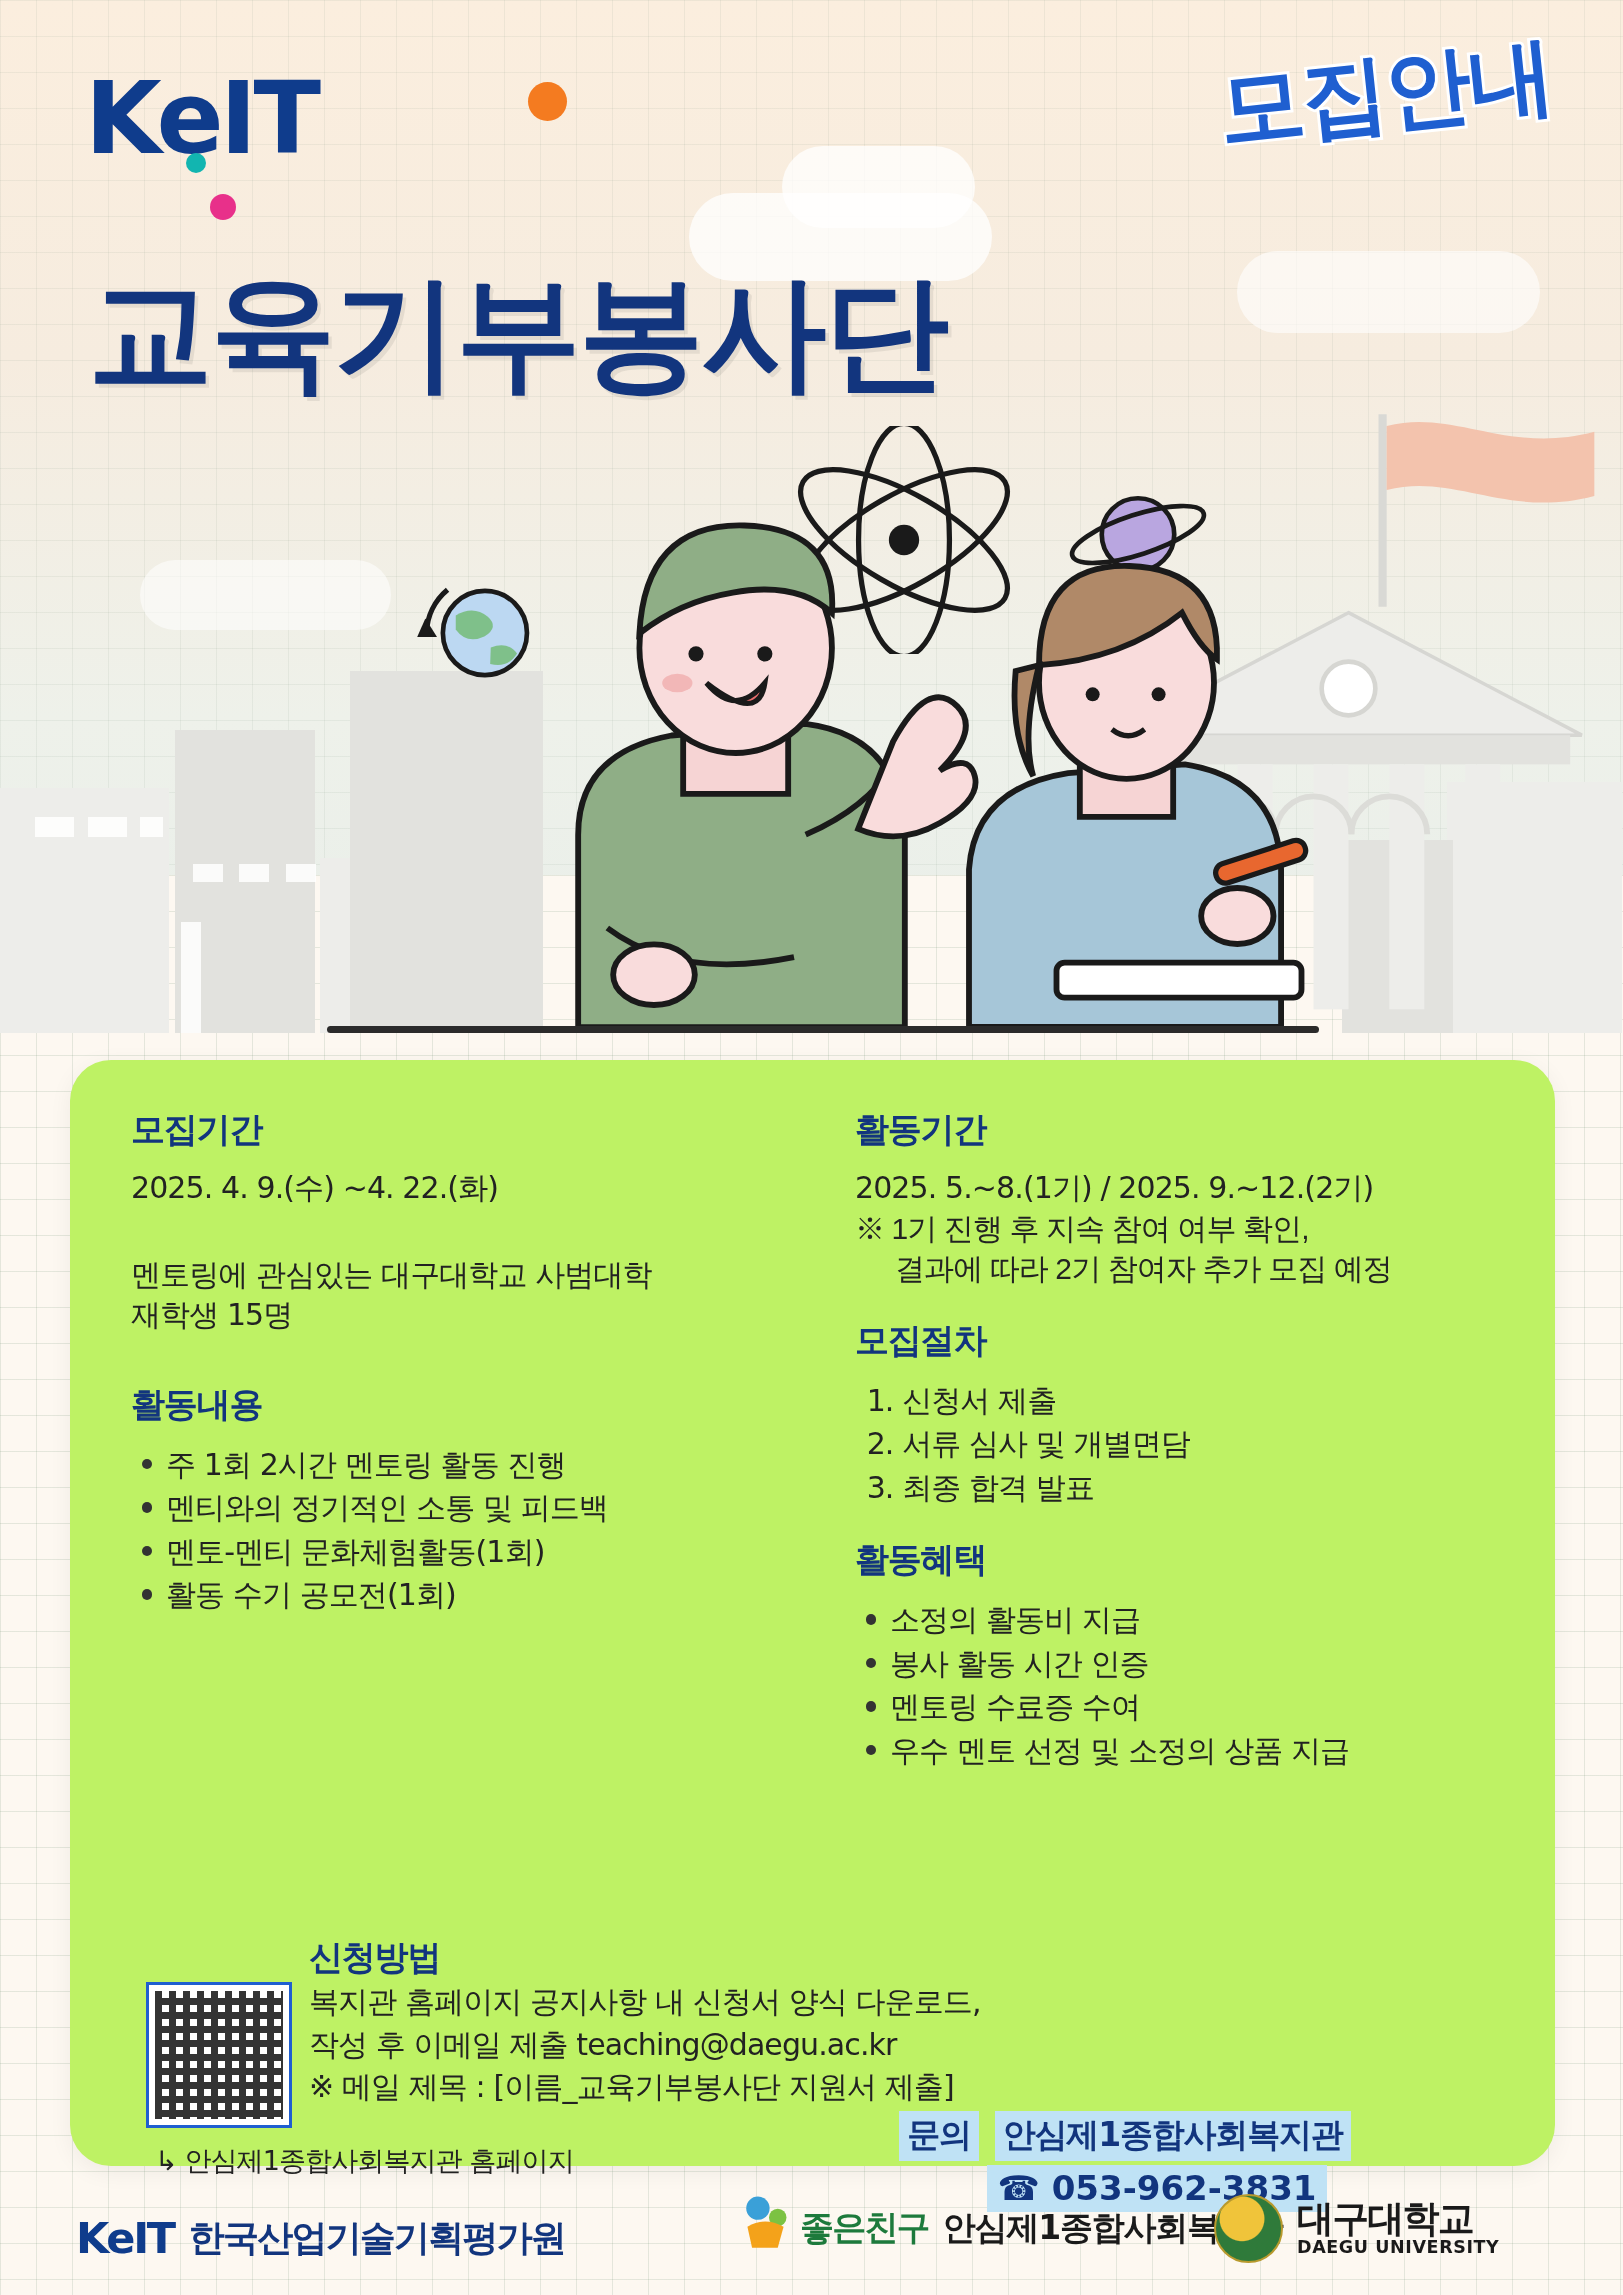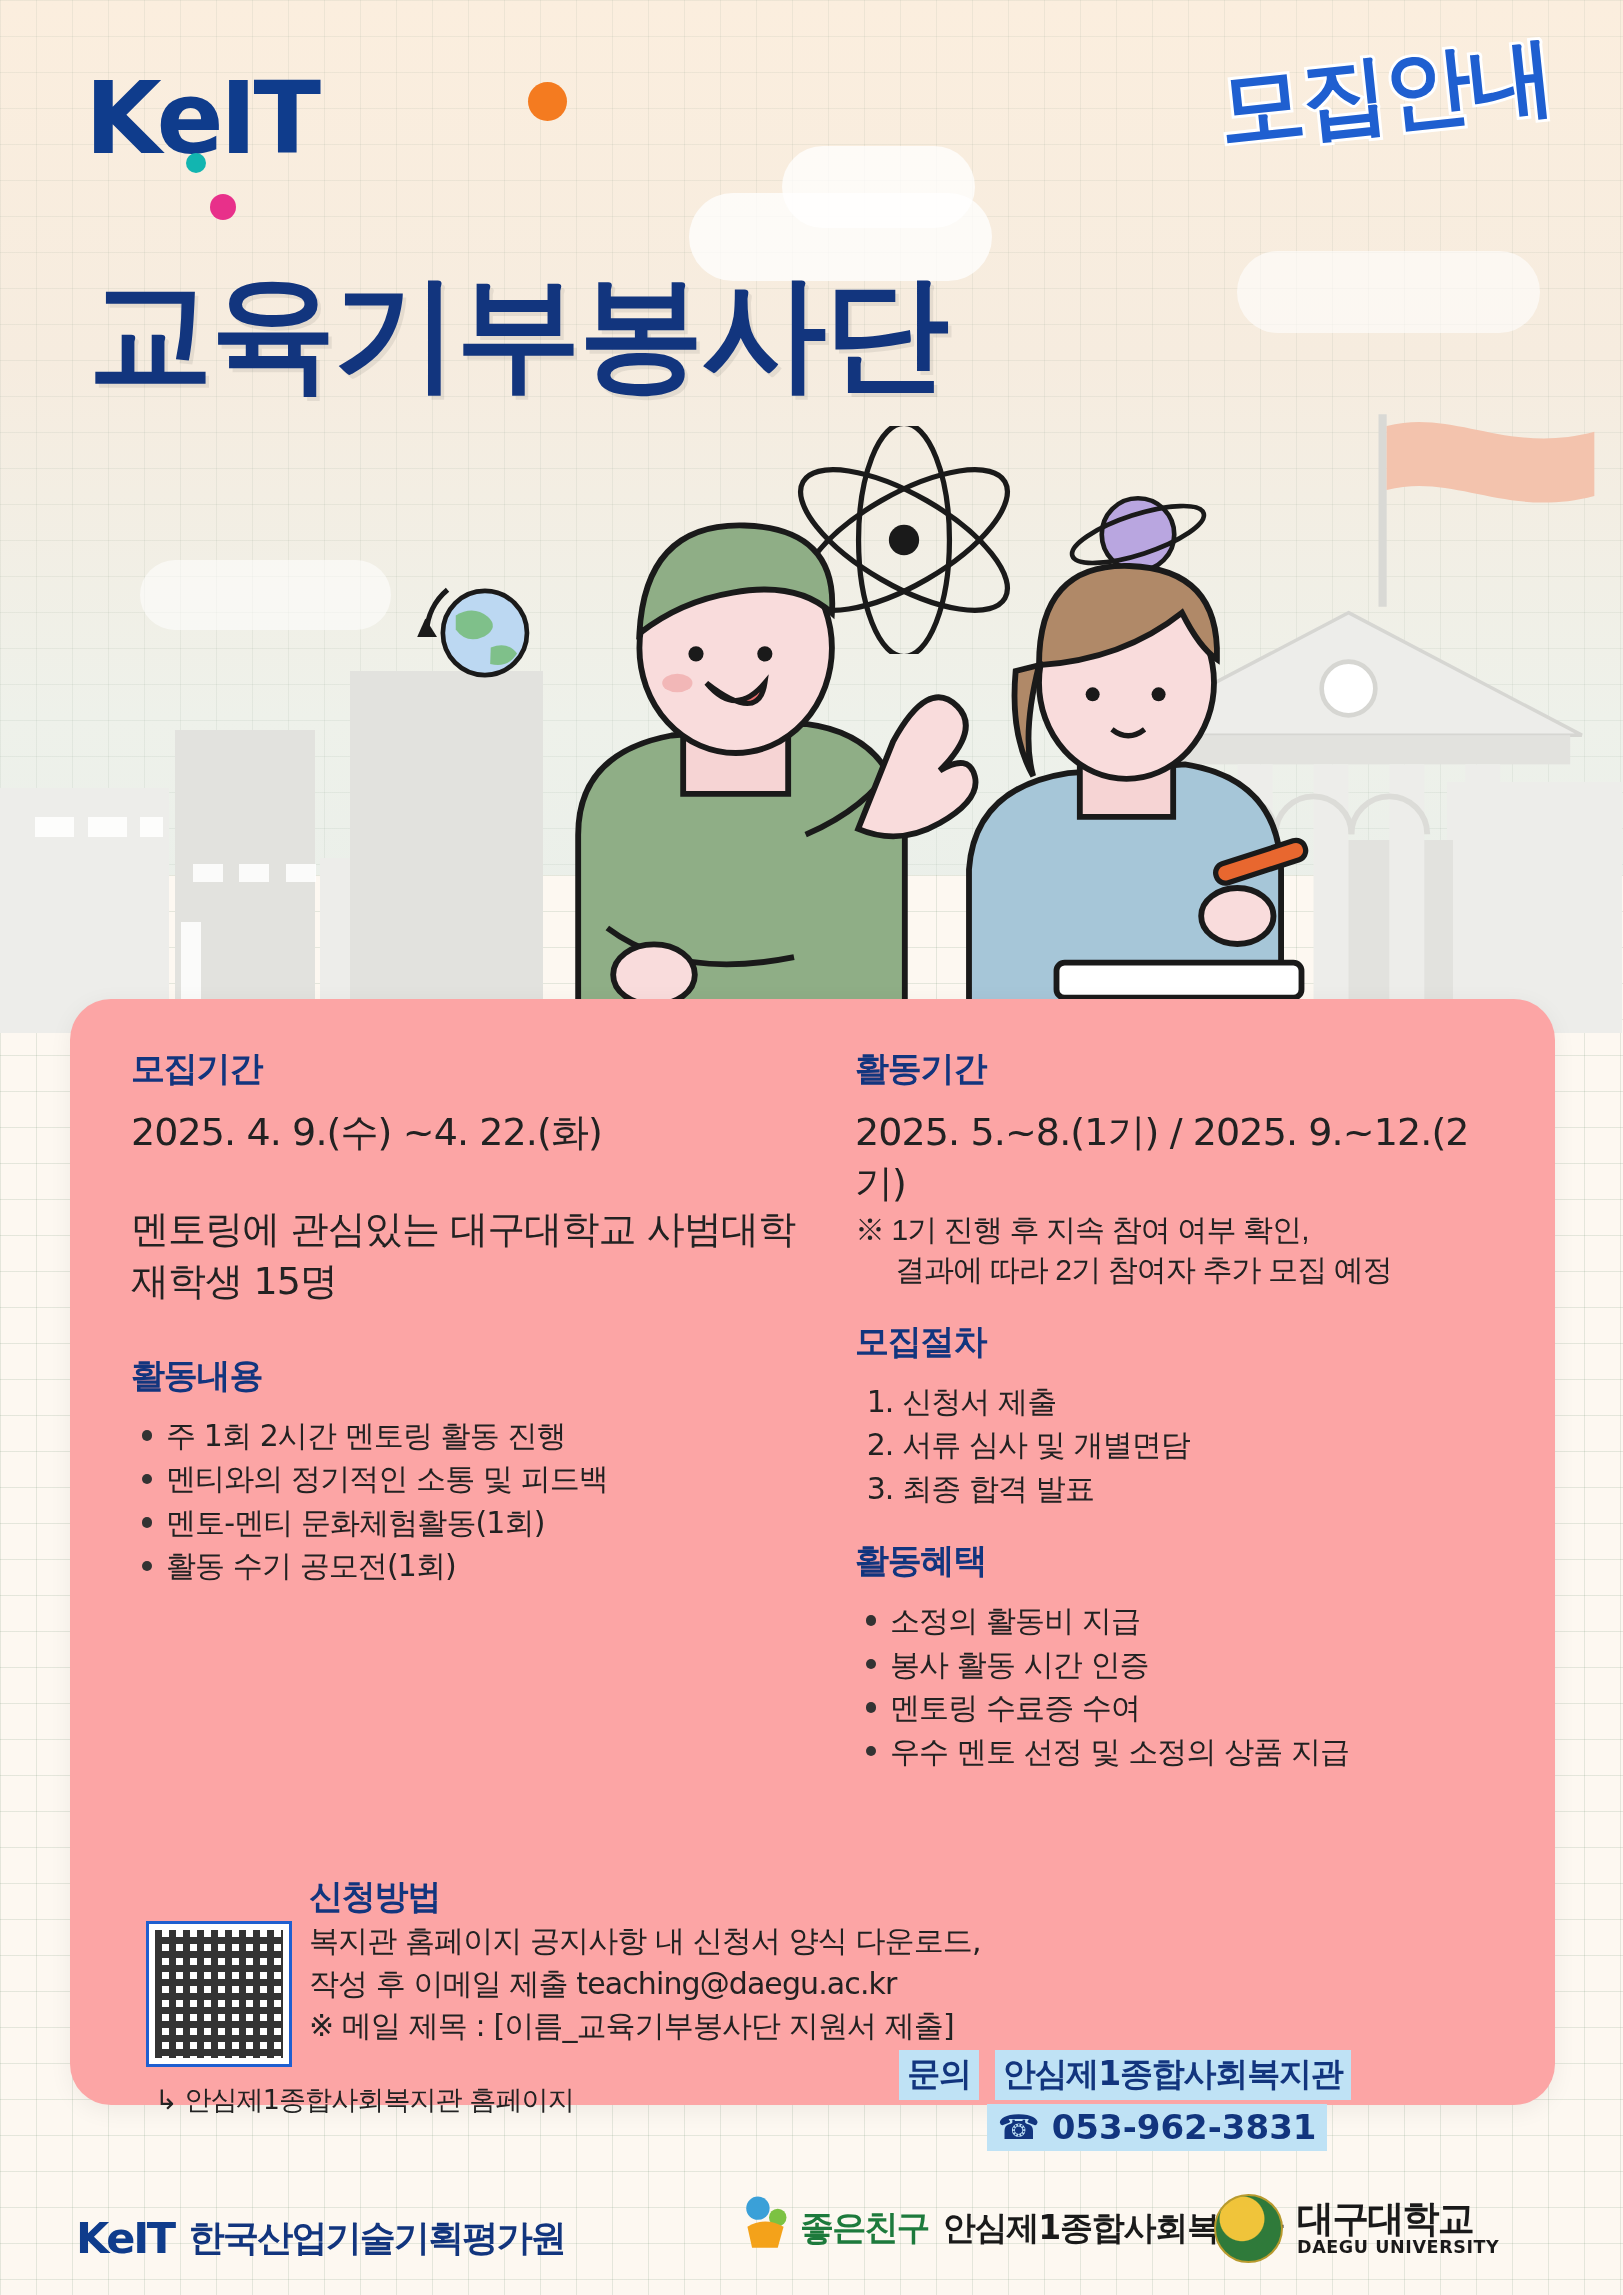--- a/index.html
+++ b/index.html
@@ -76,33 +76,33 @@
   .illus { position: absolute; left: 0; top: 455px; width: 100%; height: 578px; }
   .bldg { position: absolute; bottom: 0; background: #e2e2de; }
   .bldg.light { background: #ededea; }
   .win { position: absolute; background: #ffffff; opacity: .85; }
   .table-line {
     position: absolute; left: 327px; bottom: 0; width: 992px; height: 7px;
     background: #2b2b2b; border-radius: 3.5px;
   }
   
   .card {
-    position: absolute; left: 70px; top: 999px;
+    position: absolute; left: 70px; top: 1060px;
     width: 1485px; height: 1106px;
-    background: #fca5a5; border-radius: 41px;
+    background: #bef264; border-radius: 41px;
     box-shadow: 0 5.8px 23px rgba(0,0,0,.06);
   }
   .col-left { position: absolute; left: 61px; top: 47px; width: 689px; }
   .col-right { position: absolute; left: 785px; top: 47px; width: 660px; }
   .sec-h {
     color: #12357e; font-weight: 900; font-size: 34px; letter-spacing: -1.2px;
     margin-bottom: 15px; font-family: "DejaVu Sans", sans-serif;
   }
   .sec-body {
-    color: #222; font-size: 38px; line-height: 1.35; letter-spacing: -0.9px;
+    color: #222; font-size: 30px; line-height: 1.35; letter-spacing: -0.9px;
     font-family: "DejaVu Sans", sans-serif;
   }
   .gap { height: 46px; }
   .gap-sm { height: 28px; }
   ul.bullets { list-style: none; padding-left: 35px; }
   ul.bullets li {
     position: relative; font-size: 30px; line-height: 1.45; color: #222;
     letter-spacing: -0.9px; font-family: "DejaVu Sans", sans-serif;
   }
   ul.bullets li::before {

